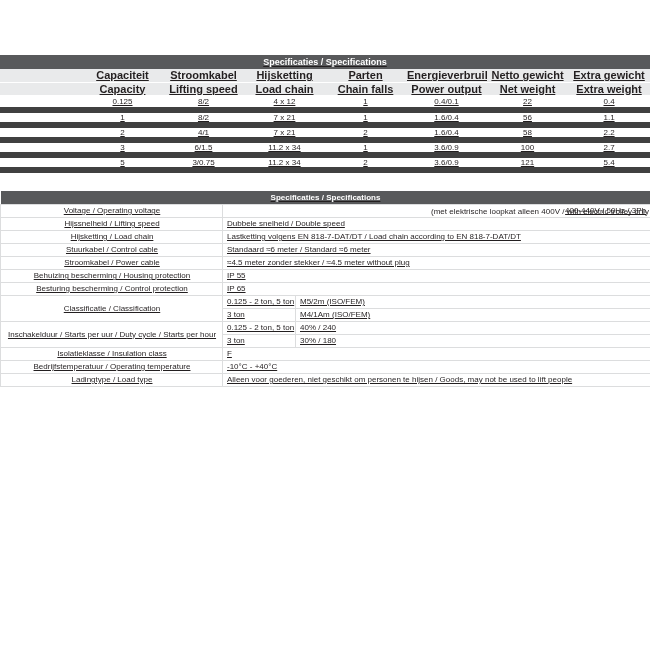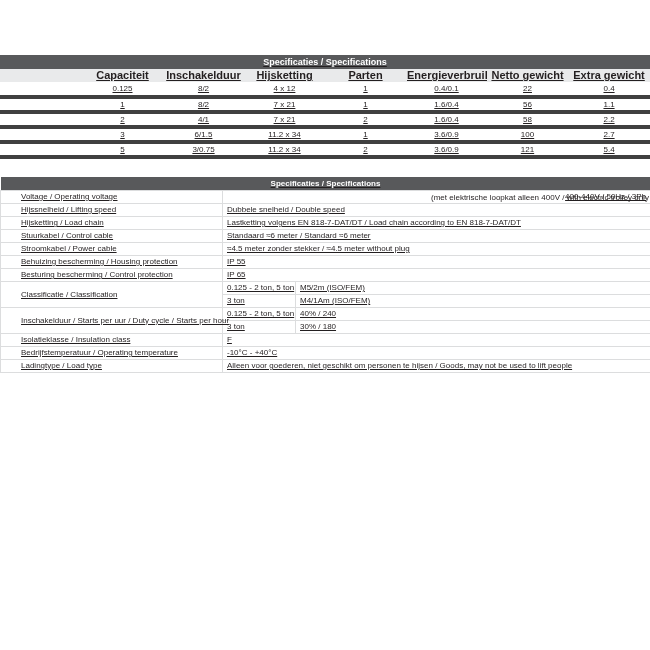--- a/index.html
+++ b/index.html
@@ -35,38 +35,38 @@
     height: 13px;
     border-bottom: 1px solid #ffffff;
     padding: 0 1px;
     white-space: nowrap;
     overflow: hidden;
   }
   .t1 tbody td {
     font-size: 8px;
     text-align: center;
     height: 15px;
-    border-bottom: 4px solid #404040;
+    border-bottom: 6px solid #404040;
     padding: 0 1px;
     white-space: nowrap;
   }
 
   
   .t2 { margin-top: 18px; }
   .t2 td {
     font-size: 8px;
     height: 13px;
     border: 1px solid #dcddde;
     padding: 1px 4px;
     vertical-align: middle;
     white-space: nowrap;
     overflow: visible;
   }
   .t2 .titlebar td { border: none; }
-  .t2 td.lbl { padding-left: 20px; }
+  .t2 td.lbl { padding-left: 5px; text-align: center; }
   .t2 td.notecell { position: relative; text-align: right; }
   .t2 .note {
     position: absolute;
     left: 208px;
     top: 2px;
     white-space: nowrap;
   }
 </style>
 </head>
 <body>
@@ -84,26 +84,36 @@
         <col style="width:81px">
       <col style="width:82px">
     </colgroup>
     <thead>
       <tr class="titlebar">
         <td colspan="8">Specificaties / Specifications</td>
       </tr>
       <tr class="hdr">
         <td></td>
         <td>Capaciteit</td>
-        <td>Inschakelduur</td>
+        <td>Stroomkabel</td>
         <td>Hijsketting</td>
         <td>Parten</td>
         <td>Energieverbruik</td>
         <td>Netto gewicht</td>
         <td>Extra gewicht</td>
+      </tr>
+      <tr class="hdr">
+        <td></td>
+        <td>Capacity</td>
+        <td>Lifting speed</td>
+        <td>Load chain</td>
+        <td>Chain falls</td>
+        <td>Power output</td>
+        <td>Net weight</td>
+        <td>Extra weight</td>
       </tr>
     </thead>
     <tbody>
       <tr>
         <td></td>
         <td>0.125</td>
         <td>8/2</td>
         <td>4 x 12</td>
         <td>1</td>
         <td>0.4/0.1</td>

